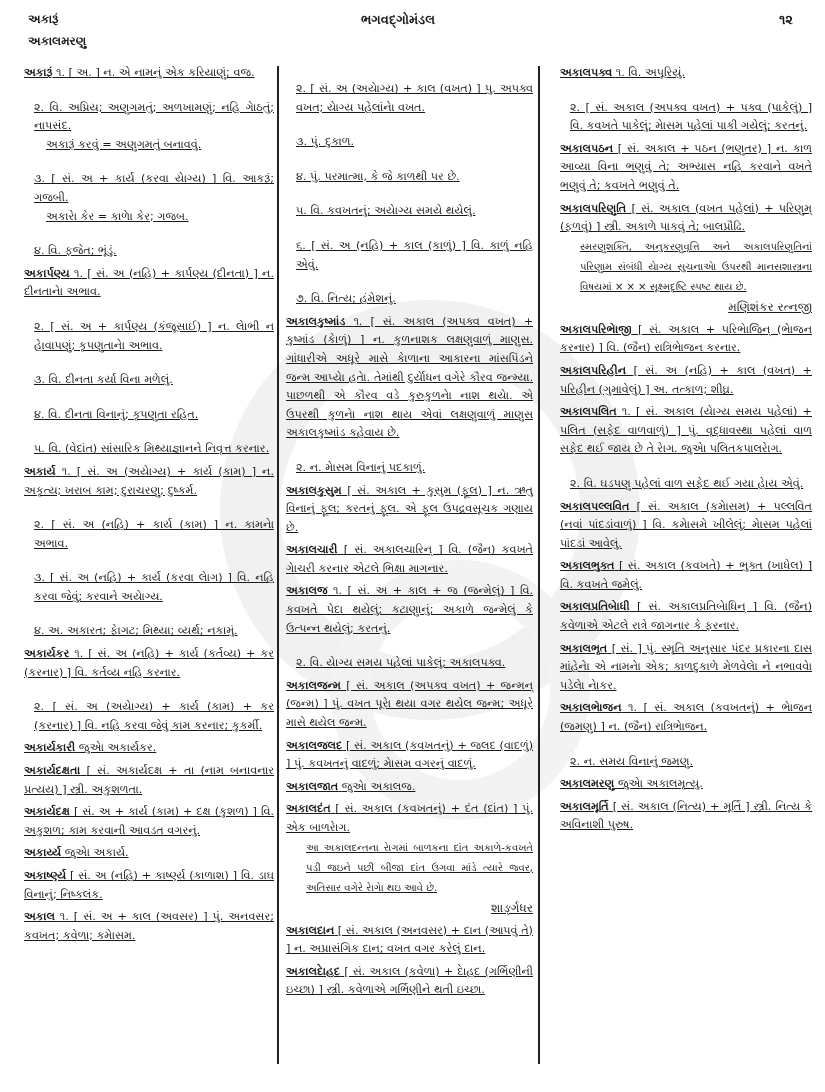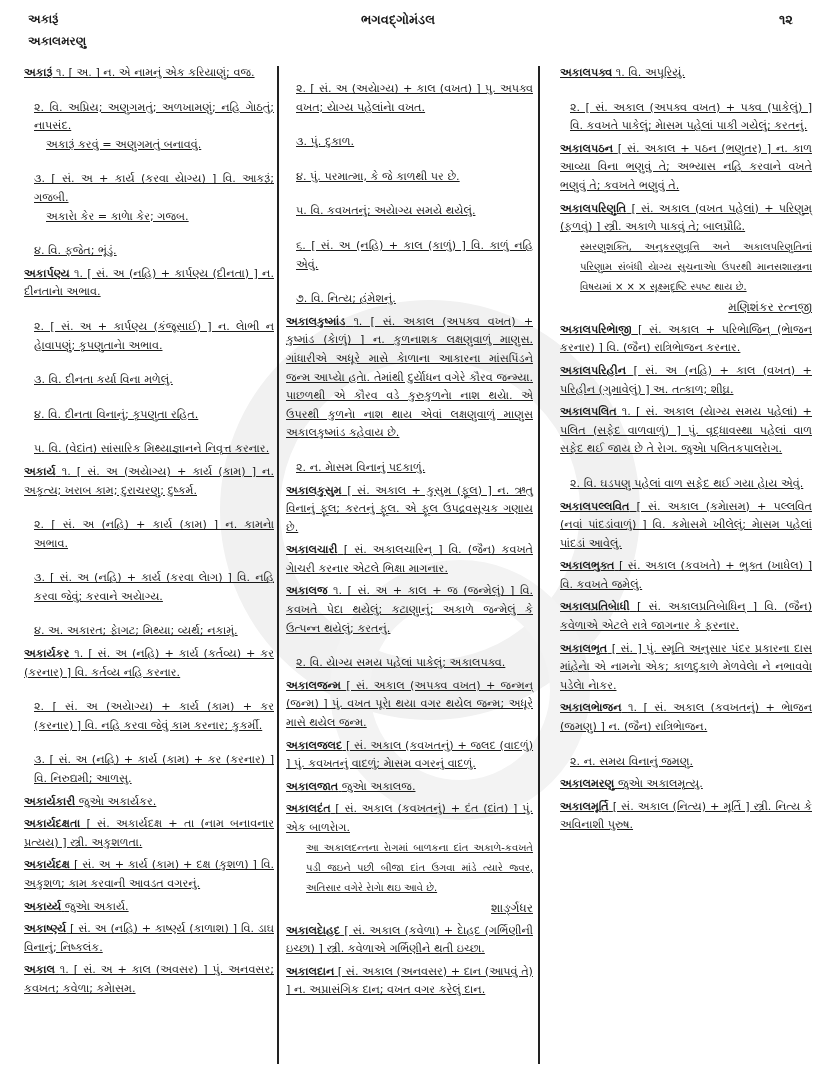--- a/index.html
+++ b/index.html
@@ -75,21 +75,20 @@
     </div>
     <div class="entry">
       <div class=""><span class="hw">અકાર્ય</span> <span>૧. [ સં. અ (અયેાગ્ય) + કાર્ય (કામ) ] ન. અકૃત્ય; ખરાબ કામ; દુરાચરણુ; દુષ્કર્મ.</span></div>
       <div class="sense"><span>૨. [ સં. અ (નહિ) + કાર્ય (કામ) ] ન. કામનેા અભાવ.</span></div>
       <div class="sense"><span>૩. [ સં. અ (નહિ) + કાર્ય (કરવા લેાગ) ] વિ. નહિ કરવા જેવું; કરવાને અયેાગ્ય.</span></div>
       <div class="sense"><span>૪. અ. અકારત; ફેાગટ; મિથ્યા; વ્યર્થ; નકામું.</span></div>
     </div>
     <div class="entry">
       <div class=""><span class="hw">અકાર્યકર</span> <span>૧. [ સં. અ (નહિ) + કાર્ય (કર્તવ્ય) + કર (કરનાર) ] વિ. કર્તવ્ય નહિ કરનાર.</span></div>
       <div class="sense"><span>૨. [ સં. અ (અયેાગ્ય) + કાર્ય (કામ) + કર (કરનાર) ] વિ. નહિ કરવા જેવું કામ કરનાર; કુકર્મી.</span></div>
-      <div class="sense"><span>૩. [ સં. અ (નહિ) + કાર્ય (કામ) + કર (કરનાર) ] વિ. નિરુદ્યમી; આળસુ.</span></div>
     </div>
     <div class="entry">
       <div class=""><span class="hw">અકાર્યકારી</span> <span>જુએા અકાર્યકર.</span></div>
     </div>
     <div class="entry">
       <div class=""><span class="hw">અકાર્યદક્ષતા</span> <span>[ સં. અકાર્યદક્ષ + તા (નામ બનાવનાર પ્રત્યય) ] સ્ત્રી. અકુશળતા.</span></div>
     </div>
     <div class="entry">
       <div class=""><span class="hw">અકાર્યદક્ષ</span> <span>[ સં. અ + કાર્ય (કામ) + દક્ષ (કુશળ) ] વિ. અકુશળ; કામ કરવાની આવડત વગરનું.</span></div>
     </div>
@@ -133,24 +132,24 @@
       <div class=""><span class="hw">અકાલજલદ</span> <span>[ સં. અકાલ (કવખતનું) + જલદ (વાદળું) ] પું. કવખતનું વાદળું; મેાસમ વગરનું વાદળું.</span></div>
     </div>
     <div class="entry">
       <div class=""><span class="hw">અકાલજાત</span> <span>જુએા અકાલજ.</span></div>
     </div>
     <div class="entry">
       <div class=""><span class="hw">અકાલદંત</span> <span>[ સં. અકાલ (કવખતનું) + દંત (દાંત) ] પું. એક બાળરેાગ.</span></div>
       <div class="quote"><span>આ અકાલદન્તના રેાગમાં બાળકના દાંત અકાળે-કવખતે પડી જઇને પછી બીજા દાંત ઉગવા માંડે ત્યારે જ્વર, અતિસાર વગેરે રેાગેા થઇ આવે છે.</span><span class="src">શાર્ઙ્ગધર</span></div>
     </div>
     <div class="entry">
-      <div class=""><span class="hw">અકાલદેાહદ</span> <span>[ સં. અકાલ (કવેળા) + દેાહદ (ગર્ભિણીની ઇચ્છા) ] સ્ત્રી. કવેળાએ ગર્ભિણીને થતી ઇચ્છા.</span></div>
+      <div class=""><span class="hw">અકાલદાન</span> <span>[ સં. અકાલ (અનવસર) + દાન (આપવું તે) ] ન. અપ્રાસંગિક દાન; વખત વગર કરેલું દાન.</span></div>
     </div>
     <div class="entry">
-      <div class=""><span class="hw">અકાલદાન</span> <span>[ સં. અકાલ (અનવસર) + દાન (આપવું તે) ] ન. અપ્રાસંગિક દાન; વખત વગર કરેલું દાન.</span></div>
+      <div class=""><span class="hw">અકાલદેાહદ</span> <span>[ સં. અકાલ (કવેળા) + દેાહદ (ગર્ભિણીની ઇચ્છા) ] સ્ત્રી. કવેળાએ ગર્ભિણીને થતી ઇચ્છા.</span></div>
     </div>
   </div>
 <div class="col col3">
     <div class="entry">
       <div class=""><span class="hw">અકાલપક્વ</span> <span>૧. વિ. અપૂરિયું.</span></div>
       <div class="sense"><span>૨. [ સં. અકાલ (અપક્વ વખત) + પક્વ (પાકેલું) ] વિ. કવખતે પાકેલું; મેાસમ પહેલાં પાકી ગયેલું; કરતનું.</span></div>
     </div>
     <div class="entry">
       <div class=""><span class="hw">અકાલપઠન</span> <span>[ સં. અકાલ + પઠન (ભણુતર) ] ન. કાળ આવ્યા વિના ભણુવું તે; અભ્યાસ નહિ કરવાને વખતે ભણુવું તે; કવખતે ભણુવું તે.</span></div>
     </div>

